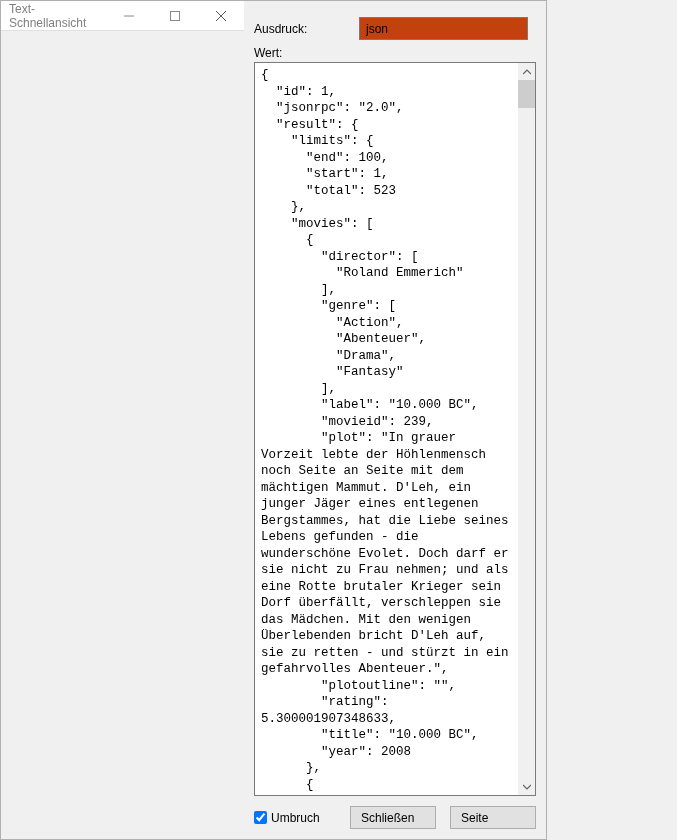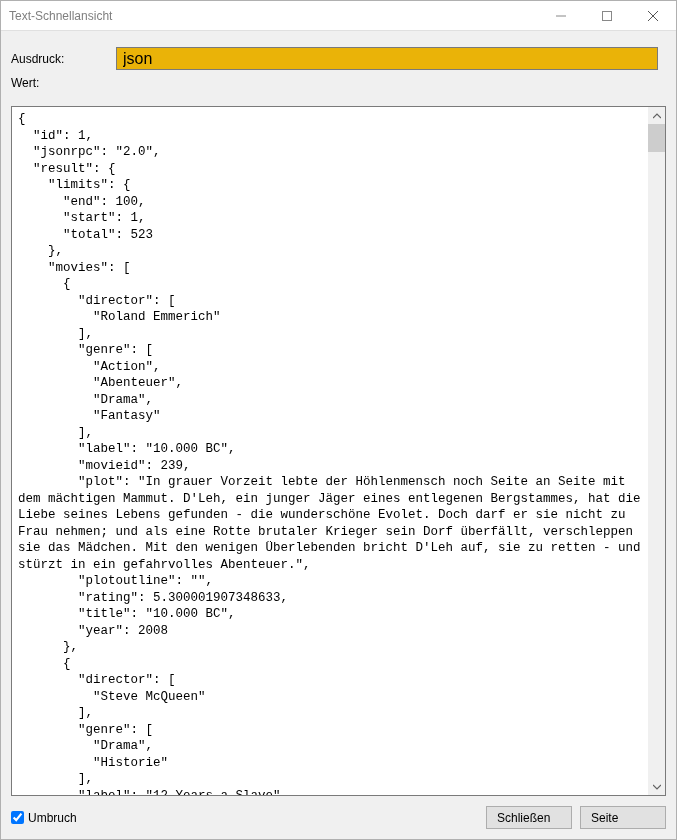--- a/index.html
+++ b/index.html
@@ -5,25 +5,25 @@
   * { box-sizing: border-box; }
   html, body {
     margin: 0; padding: 0;
     width: 677px; height: 840px;
     font-family: "Segoe UI", Tahoma, sans-serif;
     font-size: 12px;
     background: #f0f0f0;
     overflow: hidden;
   }
   .window {
-    width: 677px; height: 840px;
+    width: 547px; height: 840px;
     background: #f0f0f0;
     border: 1px solid #b0b0b0;
     display: flex;
-    flex-direction: column;
+    flex-direction: row;
   }
   .titlebar {
     height: 30px;
     background: #ffffff;
     display: flex;
     align-items: center;
     padding-left: 8px;
     border-bottom: 1px solid #e0e0e0;
   }
   .titlebar-title {
@@ -61,29 +61,29 @@
   }
   .row-expr label {
     width: 105px;
     font-size: 12px;
     color: #000;
   }
   .row-expr input {
     flex: 1;
     height: 23px;
     border: 1px solid #7a7a7a;
-    background: #eab308;
-    font-size: 16px;
+    background: #c2410c;
+    font-size: 12px;
     padding: 2px 6px;
     font-family: inherit;
   }
   .row-wert {
     font-size: 12px;
     color: #000;
-    margin-bottom: 16px;
+    margin-bottom: 2px;
   }
   .value-wrap {
     position: relative;
     flex: 1;
     border: 1px solid #7a7a7a;
     background: #fff;
     min-height: 0;
   }
   .value-text {
     position: absolute;
@@ -116,21 +116,21 @@
   .scroll-thumb {
     position: absolute;
     left: 0; width: 17px;
     top: 17px; height: 28px;
     background: #cdcdcd;
   }
   .footer {
     display: flex;
     align-items: center;
     padding-top: 10px;
-    gap: 8px;
+    gap: 14px;
   }
   .checkbox {
     display: flex;
     align-items: center;
     gap: 4px;
     font-size: 12px;
     user-select: none;
   }
   .checkbox input {
     width: 13px; height: 13px;

